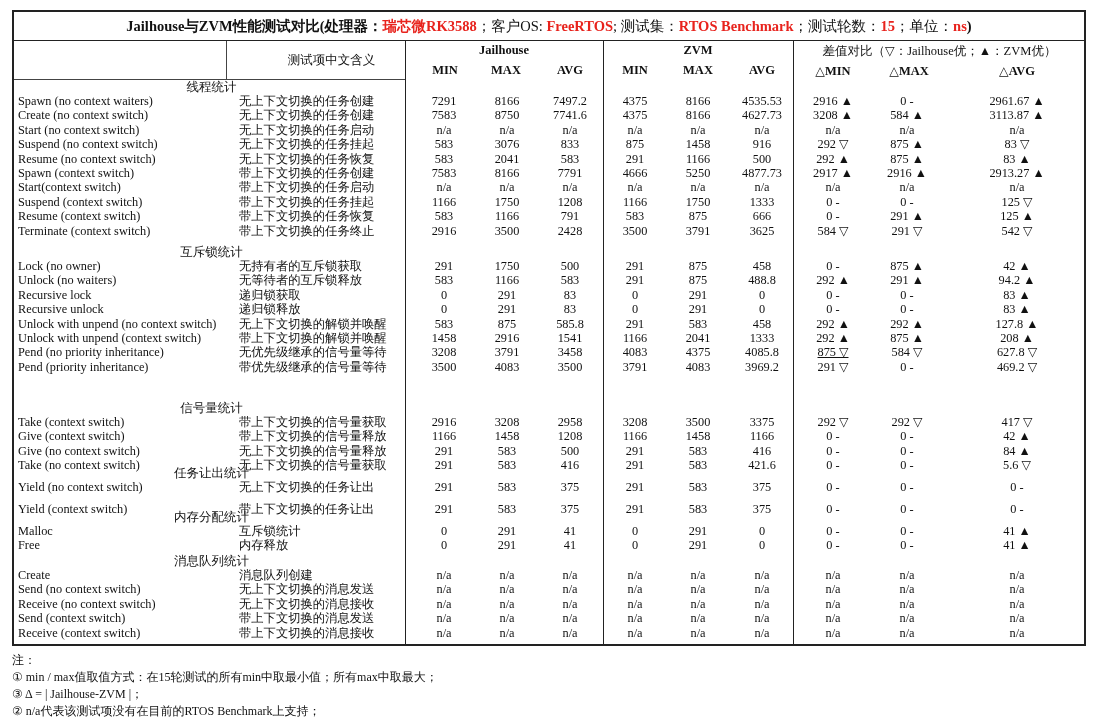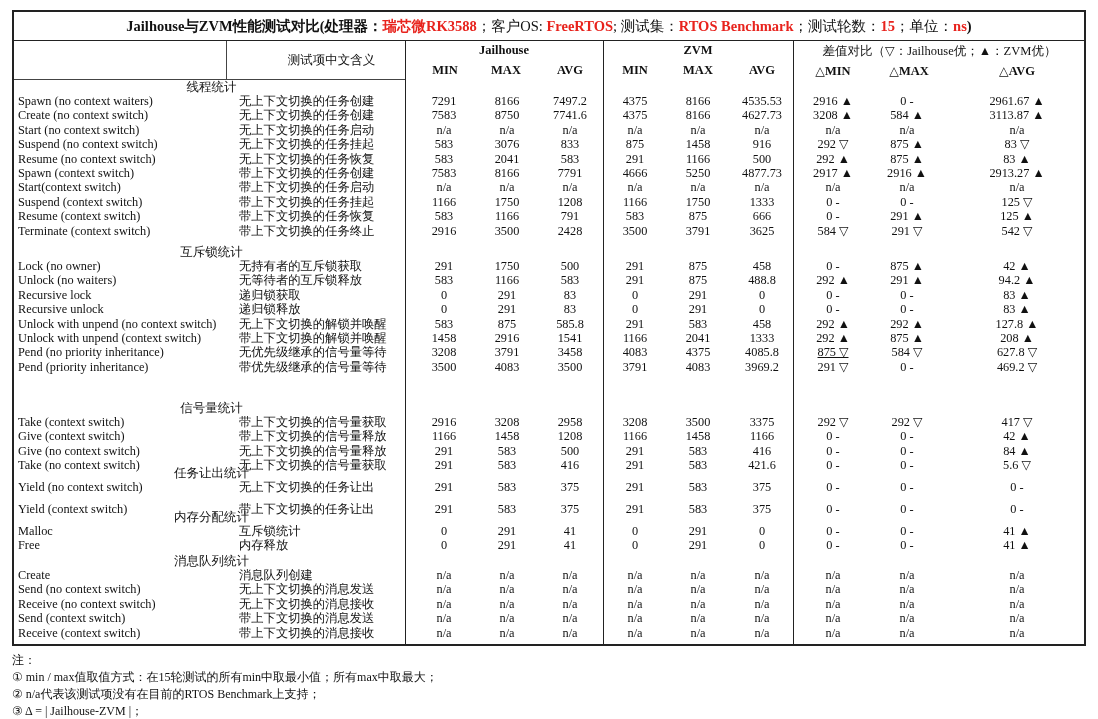--- a/index.html
+++ b/index.html
@@ -458,15 +458,15 @@
         <span class="c num" style="left: 784px;">n/a</span>
         <span class="c num" style="left: 858px;">n/a</span>
         <span class="c num" style="left: 968px;">n/a</span>
       </div>
     </div>
 </div>
 
 <div class="notes">
   <div>注：</div>
   <div>① min / max值取值方式：在15轮测试的所有min中取最小值；所有max中取最大；</div>
+  <div>③ Δ = | Jailhouse-ZVM |；</div>
   <div>② n/a代表该测试项没有在目前的RTOS Benchmark上支持；</div>
-  <div>③ Δ = | Jailhouse-ZVM |；</div>
 </div>
 
 </body></html>

